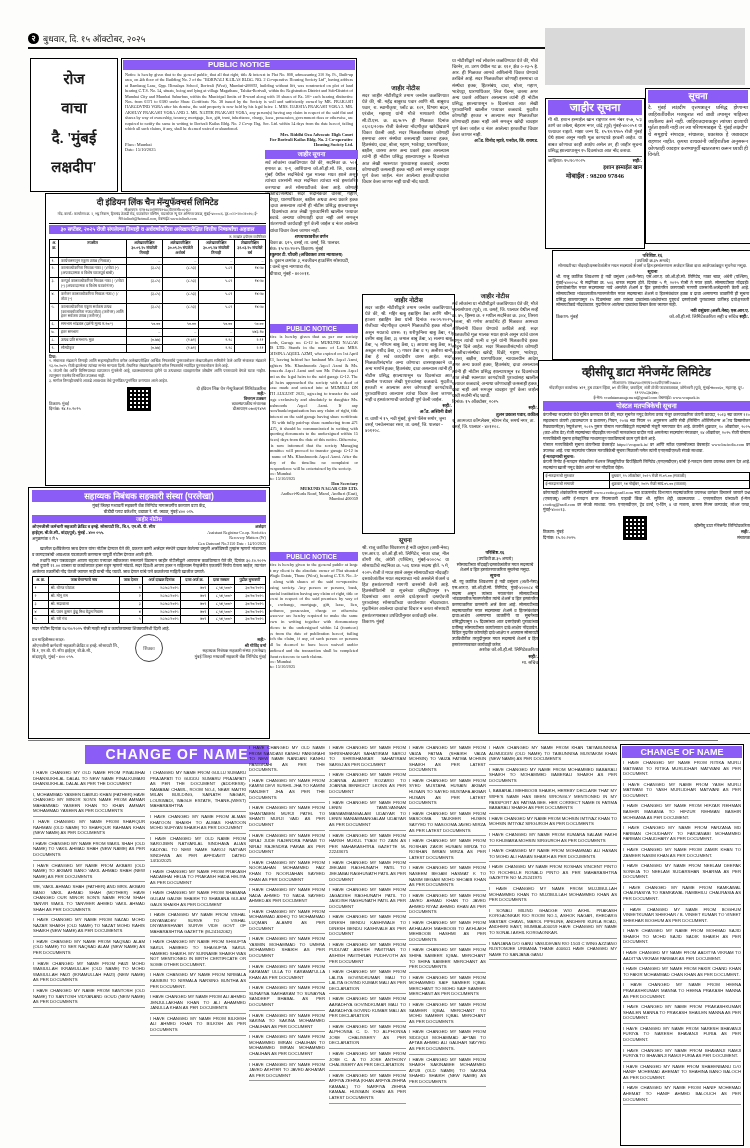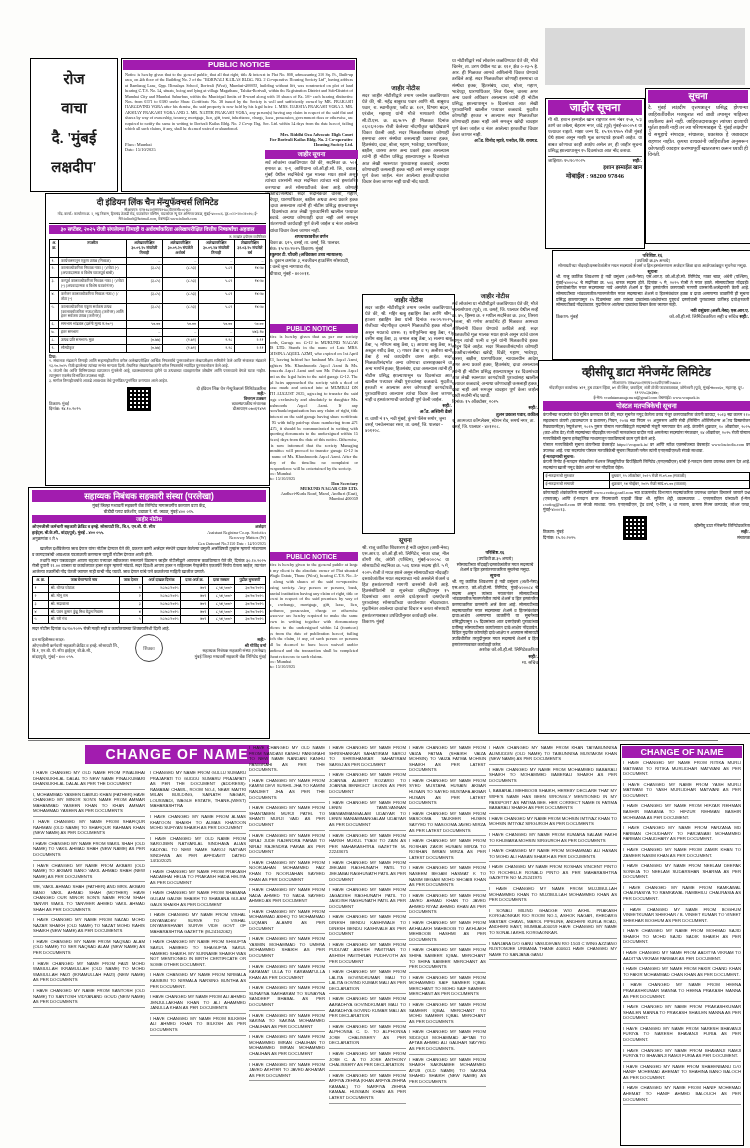--- a/index.html
+++ b/index.html
@@ -1,20 +1,20 @@
 <!DOCTYPE html>
 <html><head>
 <meta charset="utf-8">
 <style>
   html,body{margin:0;padding:0;background:#e9e7e2;}
   .page{position:relative;width:750px;height:1148px;background:#fdfdfb;margin:0 auto;
         font-family:"Liberation Serif","DejaVu Serif",serif;color:#1a1a1a;overflow:hidden;}
   .abs{position:absolute;}
   .b{border:1px solid #000;background:#fff;}
-  .bar{background:#a21caf;color:#fff;text-align:center;font-weight:bold;
+  .bar{background:#8b5cf6;color:#fff;text-align:center;font-weight:bold;
        font-family:"Liberation Sans","DejaVu Sans",sans-serif;}
   .j{text-align:justify;}
   .c{text-align:center;}
   .r{text-align:right;}
   .bold{font-weight:bold;}
   .t4{font-size:4.3px;line-height:1.32;}
   .t45{font-size:4.6px;line-height:1.34;}
   .t5{font-size:5px;line-height:1.35;}
   .clip{overflow:hidden;}
   
@@ -39,20 +39,24 @@
             font-family:"Liberation Sans","DejaVu Sans",sans-serif;}
   .sep{border-top:0.5px solid #777;}
   .mtitle{font-weight:bold;text-align:center;font-size:6px;
           font-family:"Liberation Sans","DejaVu Sans",sans-serif;}
 </style>
 </head>
 <body>
 
 <div class="page">
 
+  <div class="hdr">
+    <span class="pgcircle">२</span><span class="hdate">बुधवार, दि. १५ ऑक्टोबर, २०२५</span>
+    <span class="masthead">मुंबई लक्षदीप</span>
+  </div>
 
   <div class="abs grayad" style="left:545px;top:28px;width:200px;height:57px;"></div>
 
   <div class="abs b" style="left:30px;top:58px;width:86px;height:132px;">
     <div class="c bold" style="font-size:15px;line-height:1.95;padding-top:6px;text-align:center;">
       <div>रोज</div>
       <div>वाचा</div>
       <div>दै. 'मुंबई</div>
       <div>लक्षदीप'</div>
     </div>

